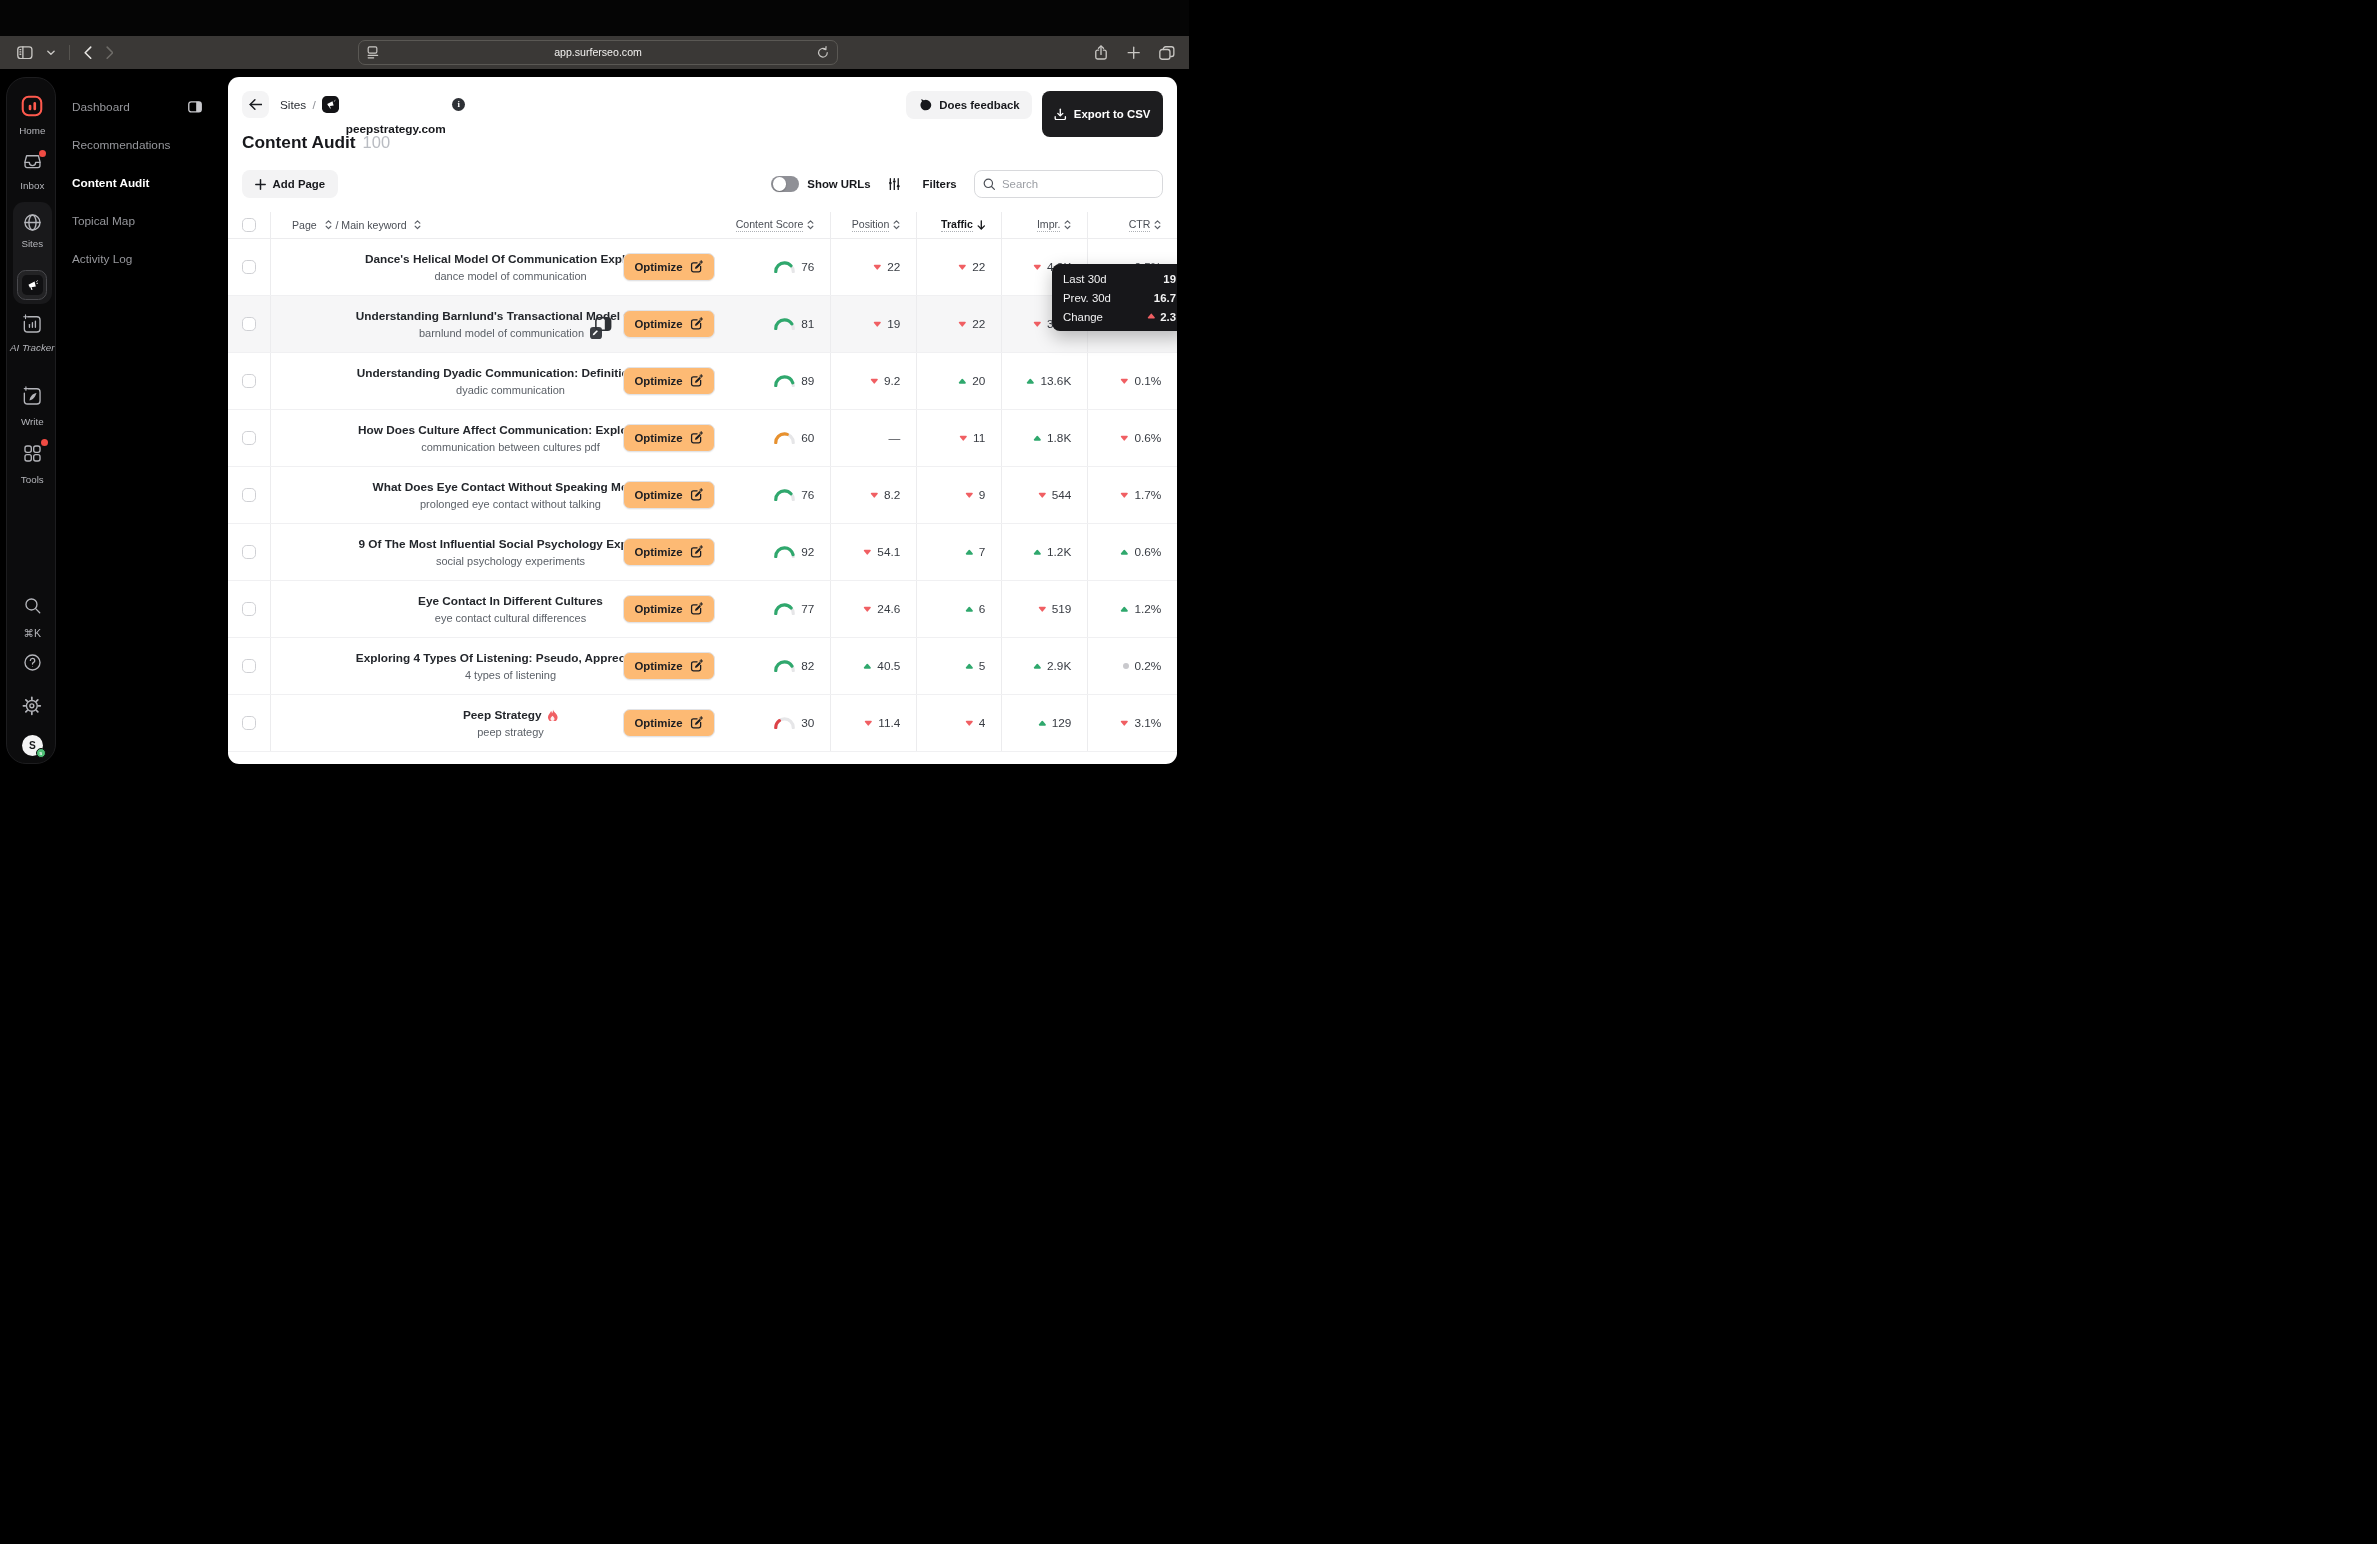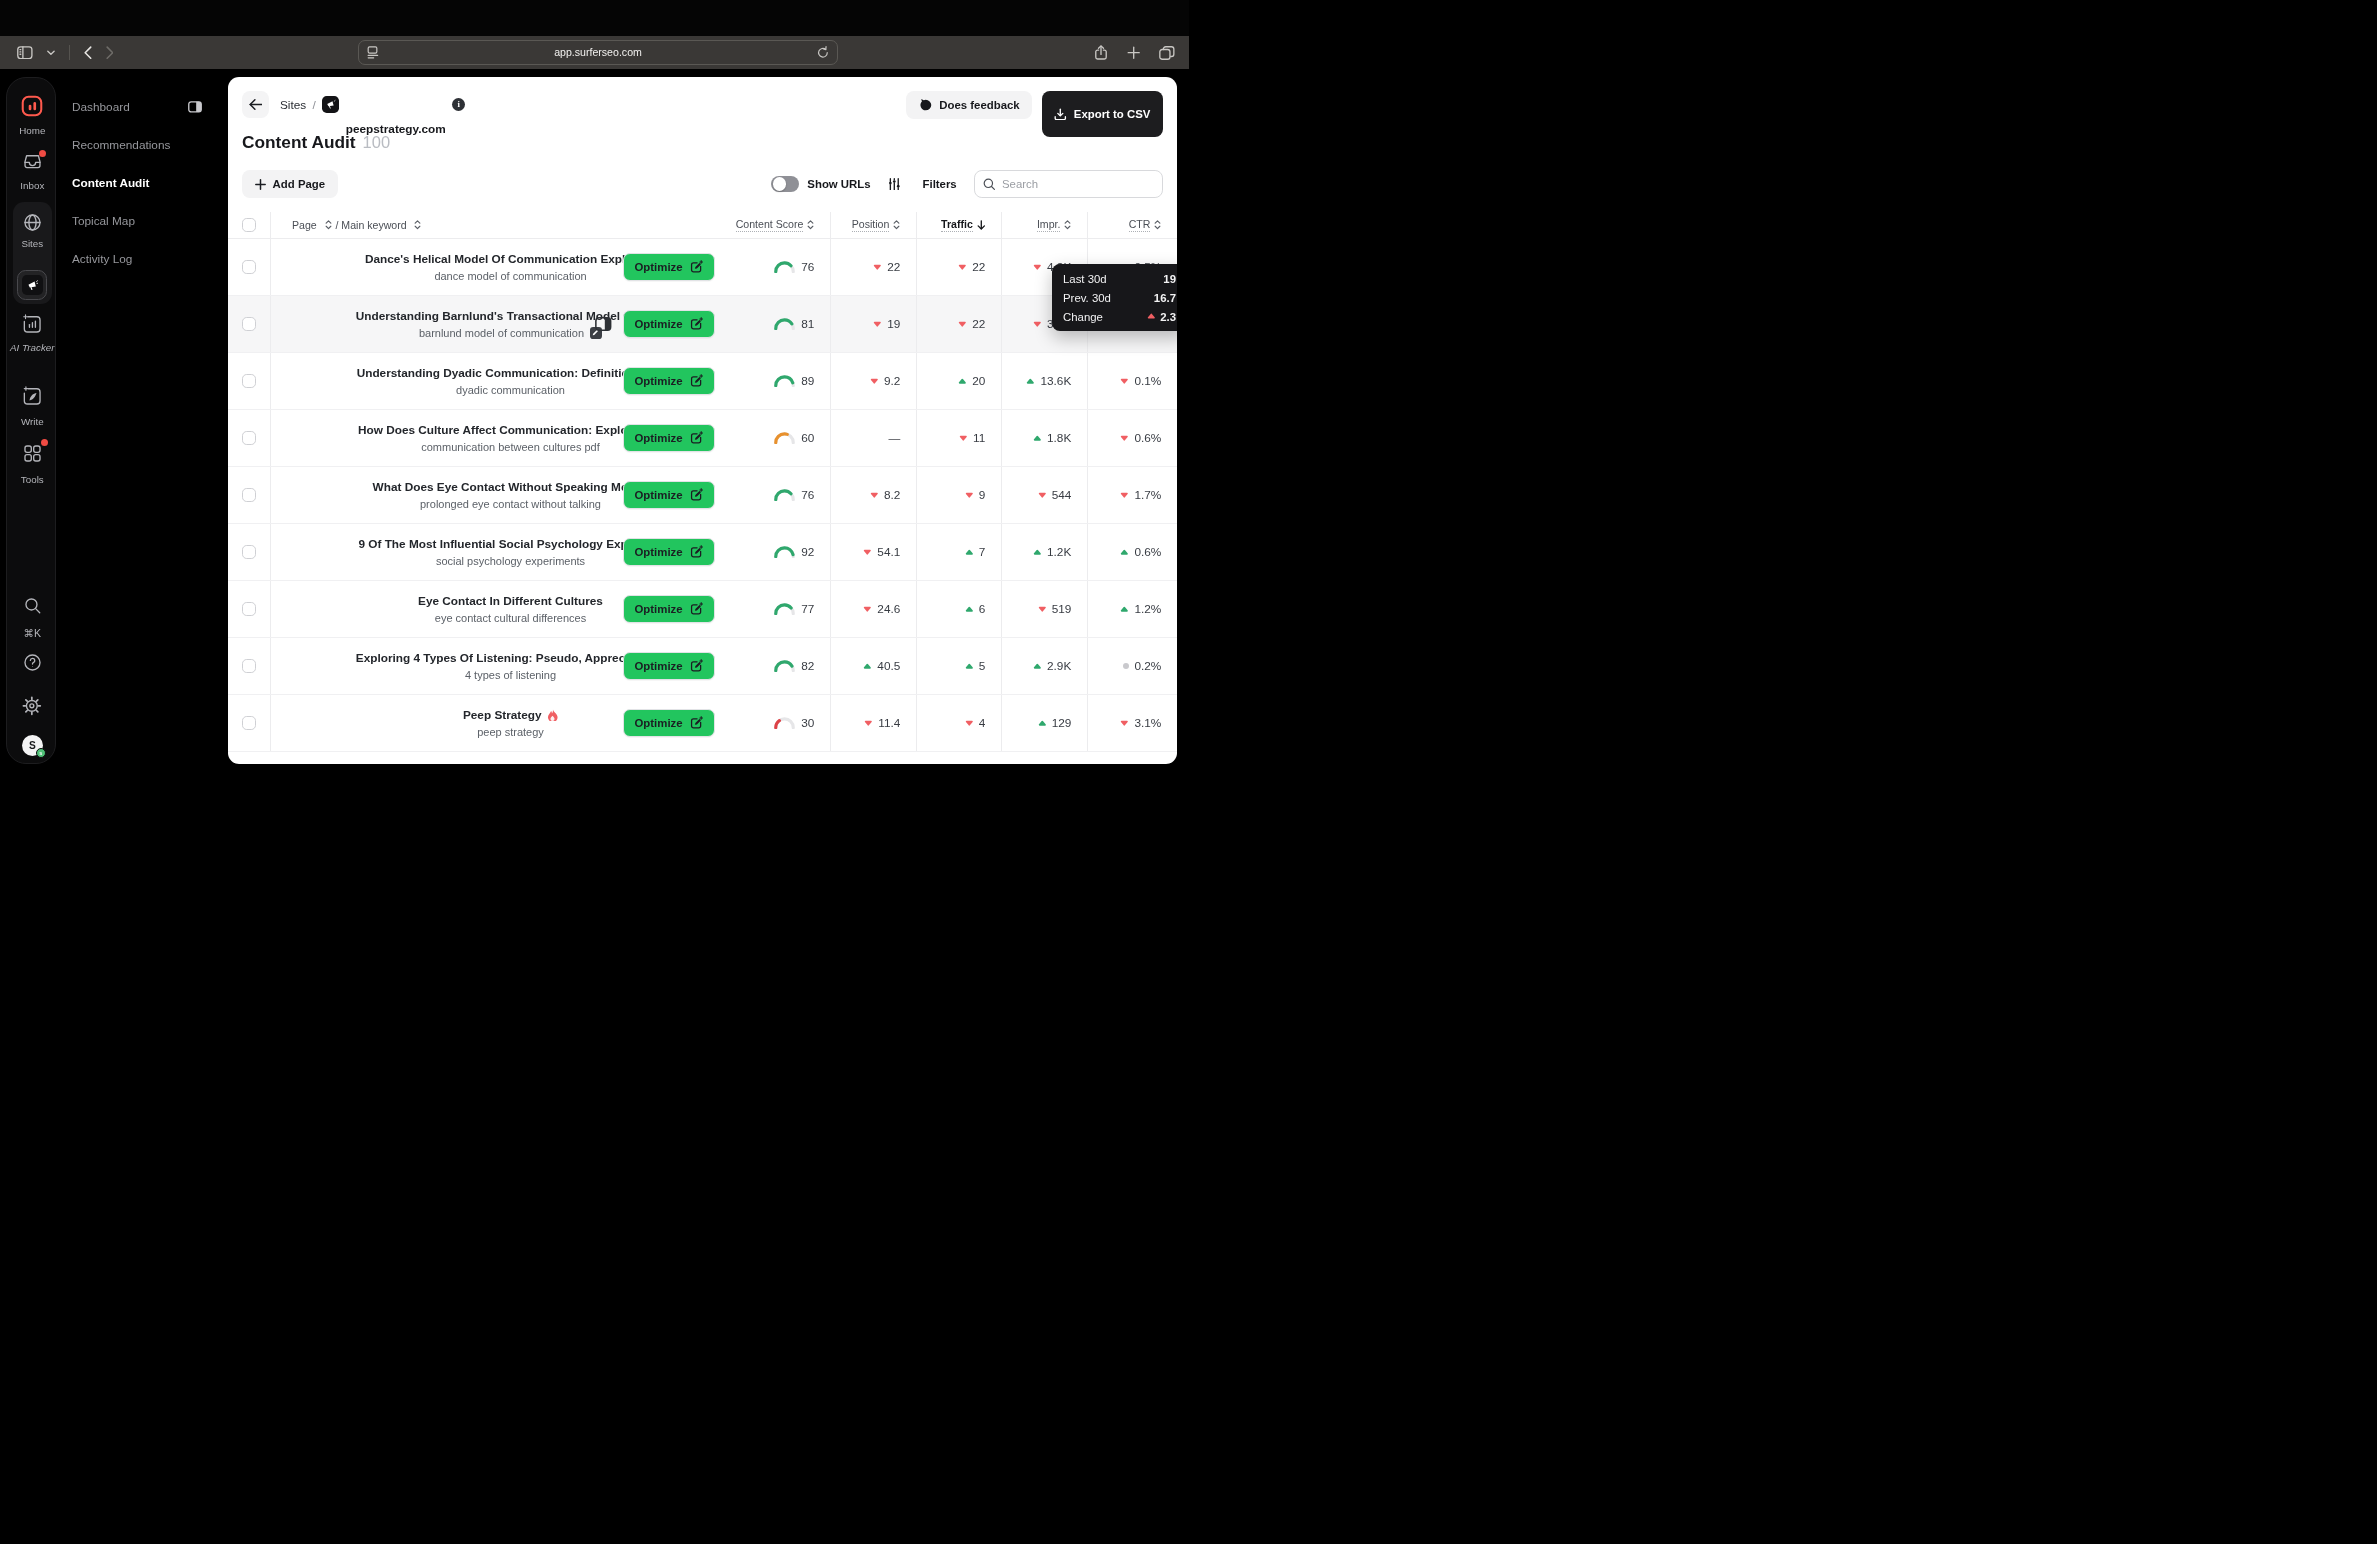--- a/index.html
+++ b/index.html
@@ -79,21 +79,21 @@
   .hdr-traffic { font-weight:bold; color:#17181c; }
   .thead .col-page { font-size:10.6px; color:#4b4f56; gap:3.9px; }
 
   .row { display:flex; height:57px; border-bottom:0.8px solid #f0f0f2; align-items:stretch; background:#fff; }
   .row.hovered { background:#f6f6f7; }
   .checkbox { width:14px; height:14px; border:1.2px solid #cfd0d4; border-radius:4.7px; background:#fff; }
   .page-cell { position:relative; display:flex; flex-direction:column; justify-content:center; gap:3.9px; }
   .row-title { font-size:11.8px; font-weight:bold; color:#23262b; display:flex; align-items:center; gap:5.5px; white-space:nowrap; }
   .row-kw { font-size:11px; color:#5c6168; display:flex; align-items:center; gap:5.5px; }
   .row-actions { position:absolute; right:14px; top:50%; transform:translateY(-50%); display:flex; align-items:center; gap:11px; }
-  .optimize-btn { height:28px; background:#22c55e; border:0.8px solid #e2e3e6; border-radius:7px; display:flex; align-items:center; gap:7px; padding:0 11px; font-size:11.4px; font-weight:bold; color:#1b1d22; box-shadow:0 0.8px 0.8px rgba(20,20,30,.04); }
+  .optimize-btn { height:28px; background:#fdba74; border:0.8px solid #e2e3e6; border-radius:7px; display:flex; align-items:center; gap:7px; padding:0 11px; font-size:11.4px; font-weight:bold; color:#1b1d22; box-shadow:0 0.8px 0.8px rgba(20,20,30,.04); }
   .metric { font-size:11.8px; color:#383c43; display:flex; align-items:center; gap:5.5px; justify-content:flex-end; }
   .gauge-wrap { display:flex; align-items:center; gap:6.3px; }
   .tri-up { fill:#2fa86d; stroke:#2fa86d; }
   .tri-down { fill:#f05f63; stroke:#f05f63; }
   .dot { width:6.3px; height:6.3px; border-radius:50%; background:#c9c9cd; display:inline-block; }
   .dash { color:#44474d; font-size:11.8px; }
   .kw-edit { width:12.6px; height:12.6px; background:#3c3f45; border-radius:3.1px; display:flex; align-items:center; justify-content:center; }
 
   
   .tooltip { position:absolute; left:824px; top:187px; width:135px; background:#17171a; border-radius:7.9px; padding:8.6px 11px; z-index:5; display:flex; flex-direction:column; gap:7px; box-shadow:0 6.3px 17.3px rgba(0,0,0,.25); }

